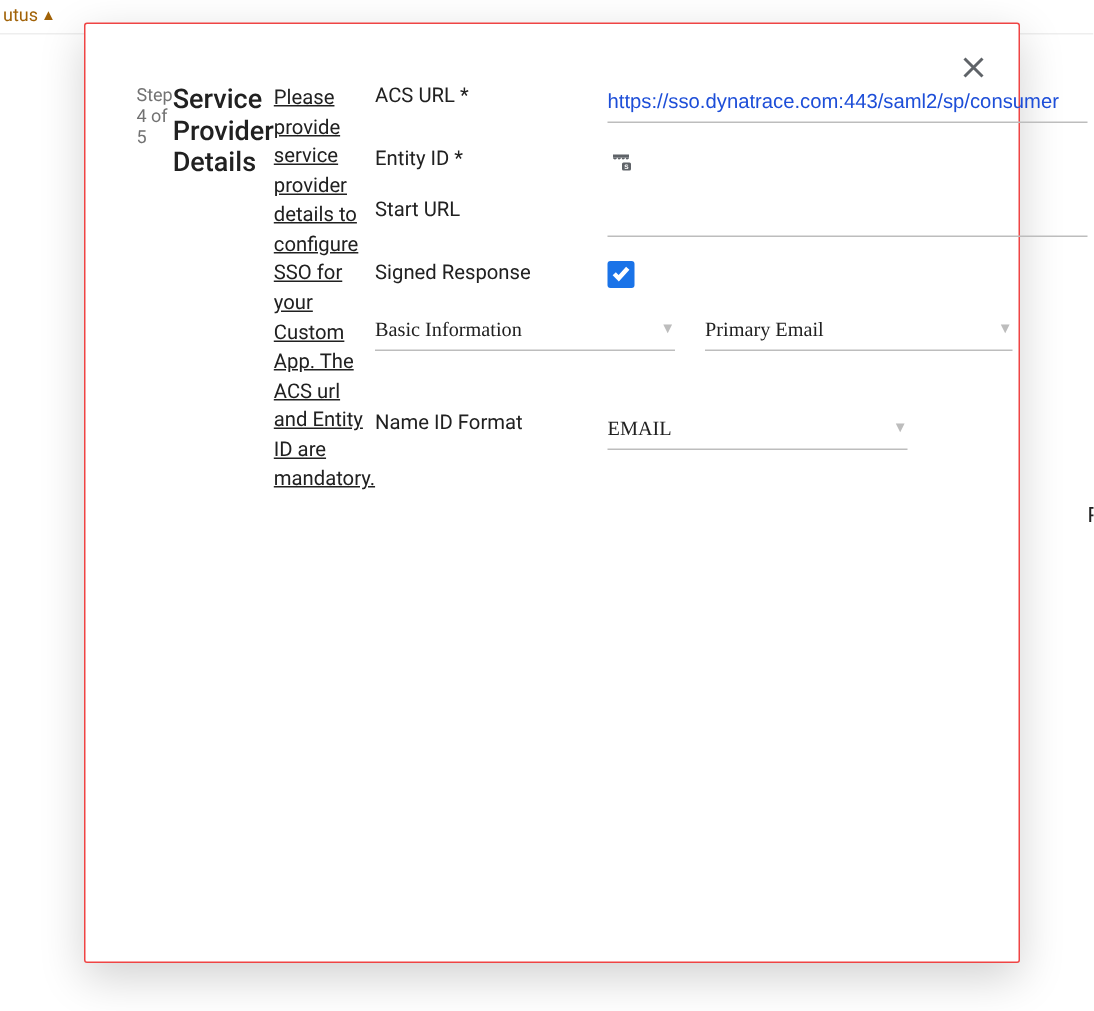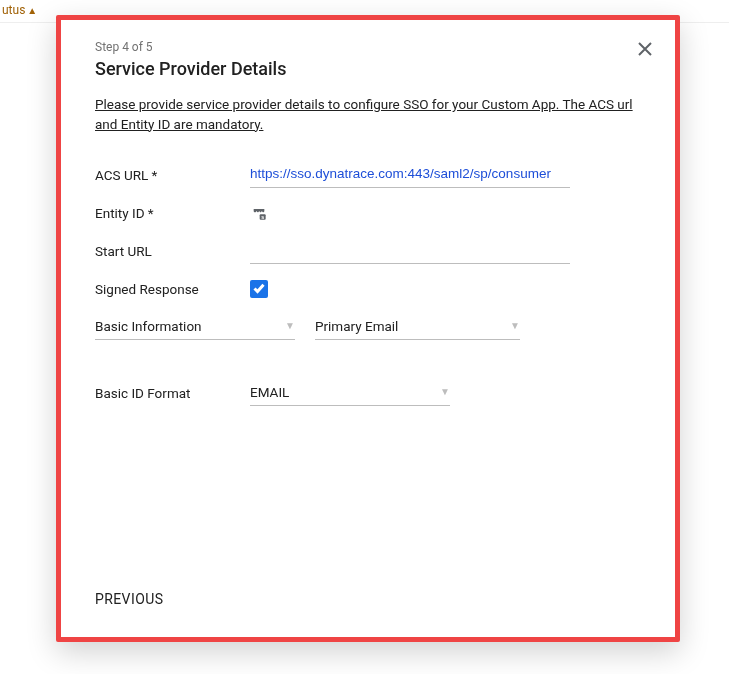--- a/index.html
+++ b/index.html
@@ -38,26 +38,26 @@
     background: #eee;
   }
 
   .modal {
     position: absolute;
     top: 15px;
     left: 56px;
     width: 624px;
     height: 627px;
     background: #fff;
-    border: 5px solid #ef4444;
+    border: 1px solid #ef4444;
     border-radius: 2px;
     box-shadow: 0 10px 30px rgba(0,0,0,0.18);
-    padding: 20px 34px 24px 34px;
-    display: flex;
-    flex-direction: column;
+    padding: 40px 34px 24px 34px;
+    display: flex;
+    flex-direction: row;
   }
 
   .close {
     position: absolute;
     top: 20px;
     right: 20px;
     width: 20px;
     height: 20px;
     color: #5f6368;
     cursor: pointer;
@@ -85,21 +85,21 @@
     margin-bottom: 28px;
     text-decoration: underline;
   }
 
   .form {
     flex: 1;
   }
 
   .row {
     display: flex;
-    align-items: center;
+    align-items: flex-start;
     margin-bottom: 16px;
     position: relative;
   }
   .label {
     width: 155px;
     font-size: 13.5px;
     color: #212121;
   }
   .val {
     flex: 1;
@@ -126,20 +126,21 @@
     border: none;
     border-bottom: 1px solid #bdbdbd;
     font-size: 13.5px;
     color: #212121;
     padding: 4px 0 6px 0;
     height: 26px;
     display: flex;
     align-items: center;
     justify-content: space-between;
     cursor: pointer;
+    font-family: Liberation Serif, serif;
   }
   .select .d-arrow {
     color: #bdbdbd;
     font-size: 10px;
     margin-left: 8px;
   }
   .select.w200 { width: 200px; }
   .select.flex1 { flex: 1; }
 
   .name-id-row .val {
@@ -269,21 +270,21 @@
         <div class="select flex1">
           <span>Primary Email</span>
           <span class="d-arrow">▼</span>
         </div>
       </div>
     </div>
 
     <div style="height:24px"></div>
 
     <div class="row">
-      <div class="label">Basic ID Format</div>
+      <div class="label">Name ID Format</div>
       <div class="val">
         <div class="select w200">
           <span>EMAIL</span>
           <span class="d-arrow">▼</span>
         </div>
       </div>
     </div>
 
   </div>
 

